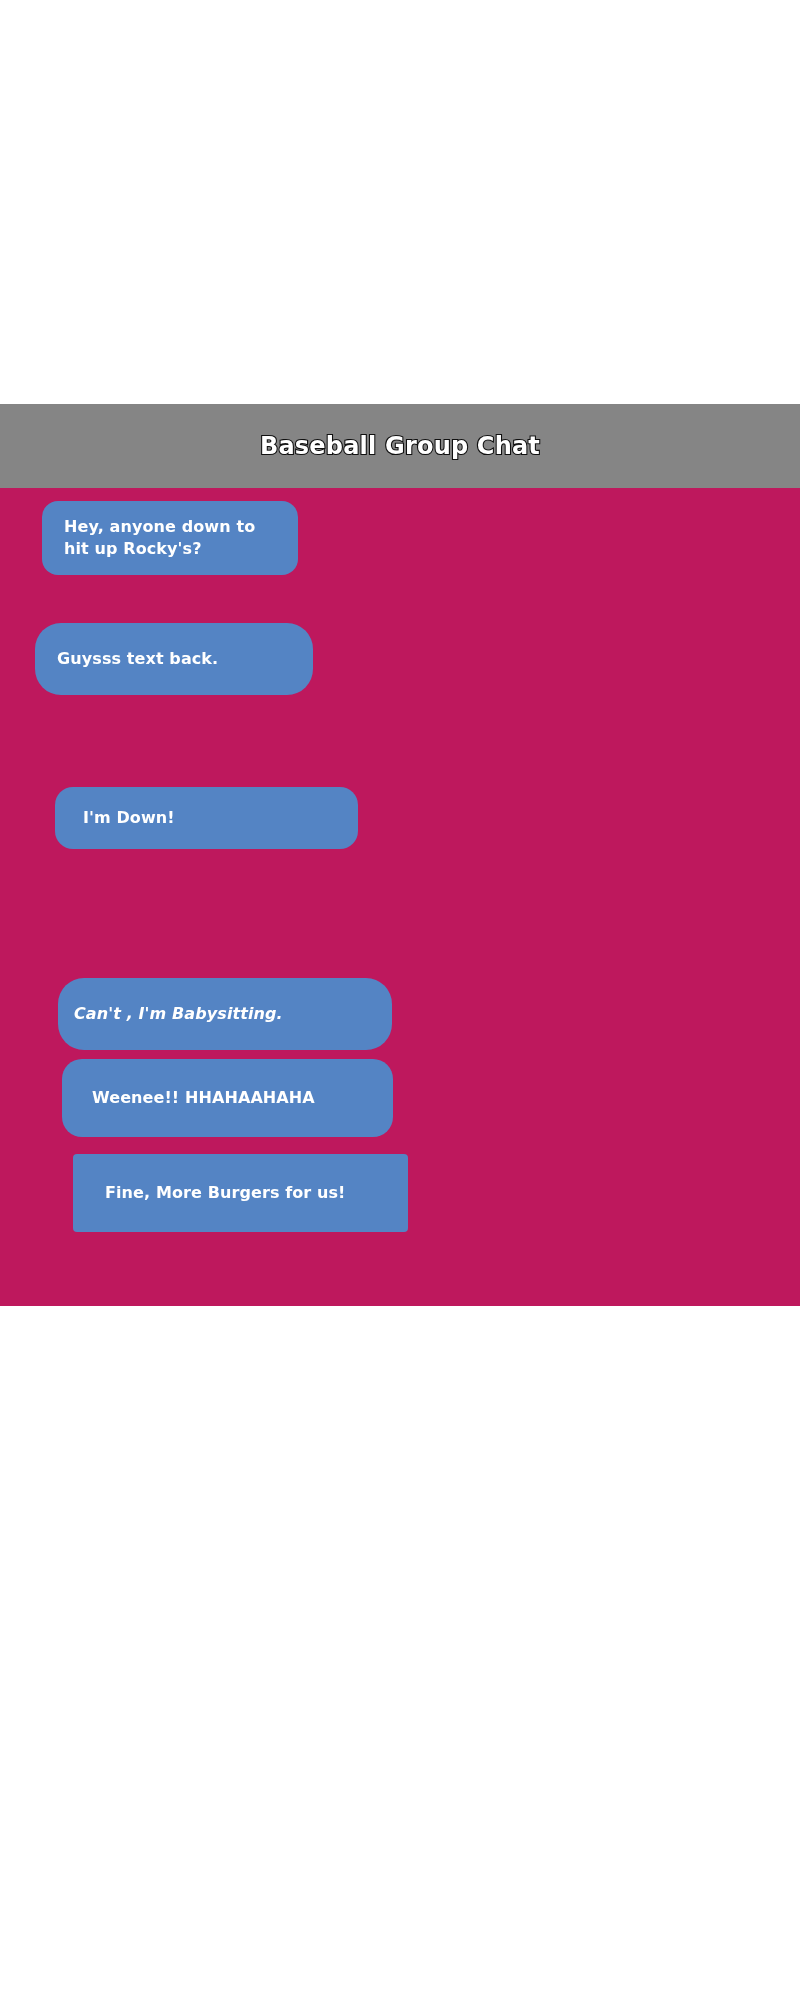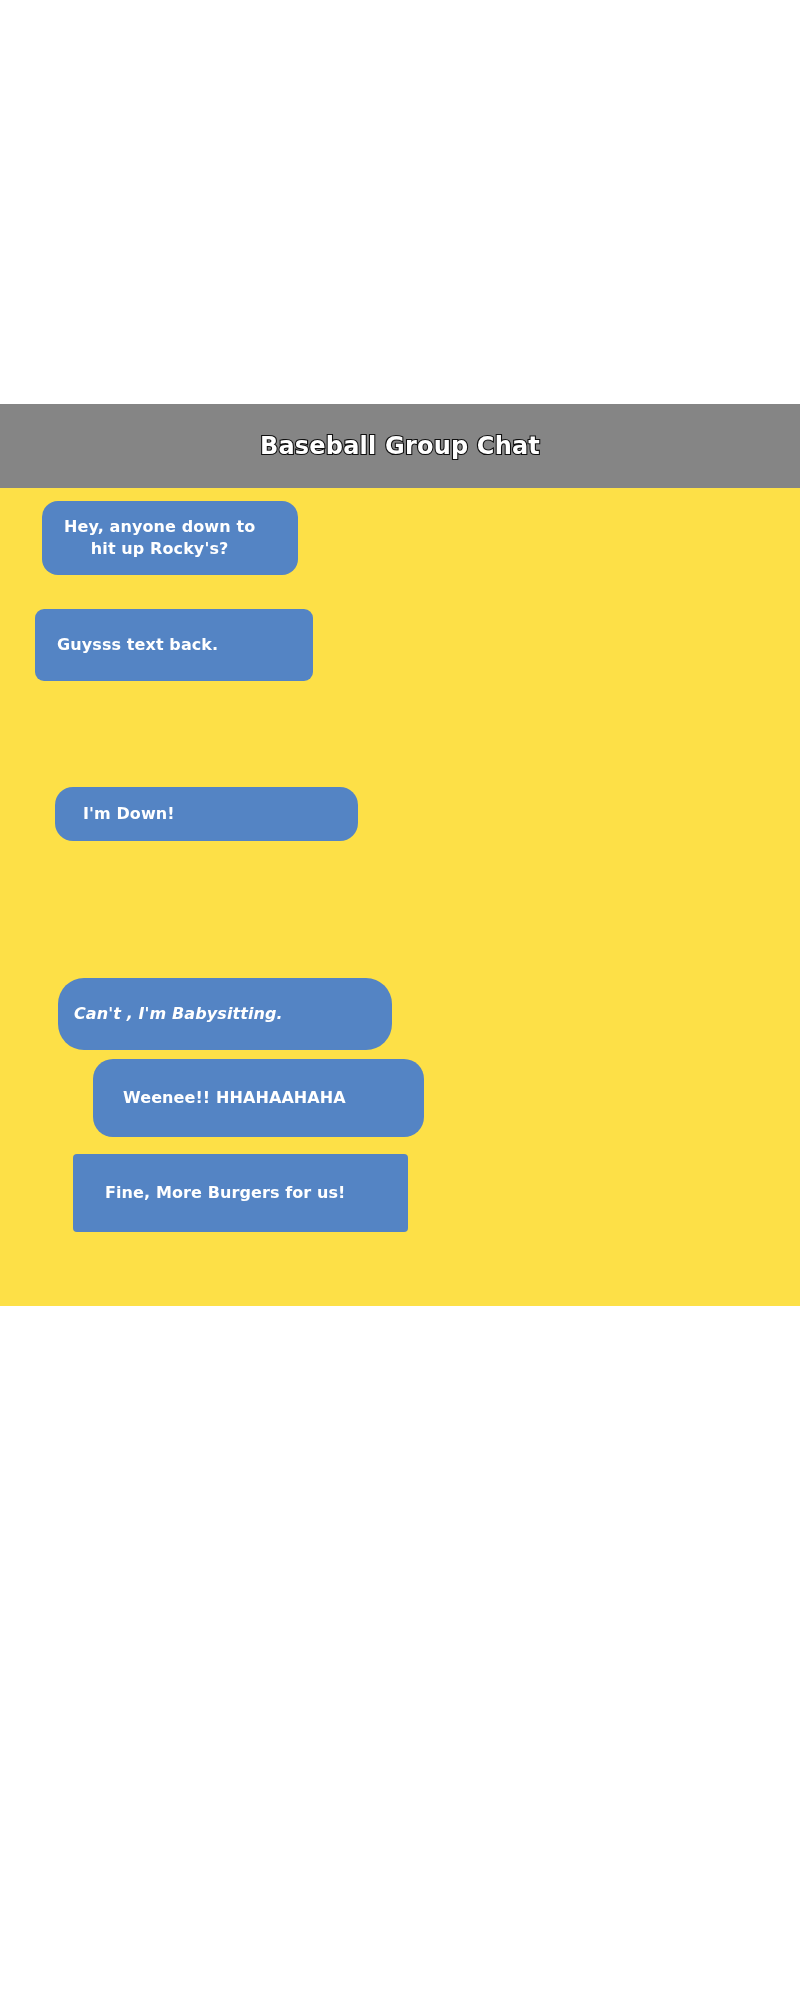--- a/index.html
+++ b/index.html
@@ -49,23 +49,22 @@
     white-space: nowrap;
   }
 
   
   .chat-body {
     position: absolute;
     left: 0;
     top: 488px;
     width: 800px;
     height: 818px;
-    background: #fde047;
+    background: #be185d;
     overflow: hidden;
-    text-align: center;
   }
 
   .msg-row {
     position: absolute;
     display: block;
   }
 
   .bubble {
     background: #5484c4;
     color: #ffffff;
@@ -84,36 +83,36 @@
   .bubble-text {
     white-space: pre-line;
     display: block;
   }
 
   
   .m0 { left: 42px;  top: 13px;  width: 256px; height: 74px;  }
   .m0 .bubble { border-radius: 16px; padding-left: 22px; padding-right: 14px; }
 
   .m1 { left: 35px;  top: 121px; width: 278px; height: 72px;  }
-  .m1 .bubble { border-radius: 9px; padding-left: 22px; padding-right: 14px; }
+  .m1 .bubble { border-radius: 26px; padding-left: 22px; padding-right: 14px; margin-top: 14px; }
 
   .m2 { left: 48px;  top: 217px; width: 296px; height: 64px;  }
   .m2 .bubble { border-radius: 18px; padding-left: 24px; padding-right: 14px; }
 
-  .m3 { left: 55px;  top: 299px; width: 303px; height: 54px;  }
+  .m3 { left: 55px;  top: 299px; width: 303px; height: 62px;  }
   .m3 .bubble { border-radius: 18px; padding-left: 28px; padding-right: 14px; }
 
   .m4 { left: 57px;  top: 368px; width: 324px; height: 72px;  }
   .m4 .bubble { border-radius: 20px; padding-left: 31px; padding-right: 14px; }
 
   .m5 { left: 58px;  top: 490px; width: 334px; height: 72px;  }
   .m5 .bubble { border-radius: 26px; padding-left: 16px; padding-right: 14px; font-style: italic; }
 
   .m6 { left: 62px;  top: 571px; width: 331px; height: 78px;  }
-  .m6 .bubble { border-radius: 20px; padding-left: 30px; padding-right: 14px; margin-left: 31px; }
+  .m6 .bubble { border-radius: 20px; padding-left: 30px; padding-right: 14px; }
 
   .m7 { left: 73px;  top: 666px; width: 335px; height: 78px;  }
   .m7 .bubble { border-radius: 4px; padding-left: 32px; padding-right: 14px; }
 </style>
 </head>
 <body>
 
 <div id="app">
 
   <div class="chat-header">

